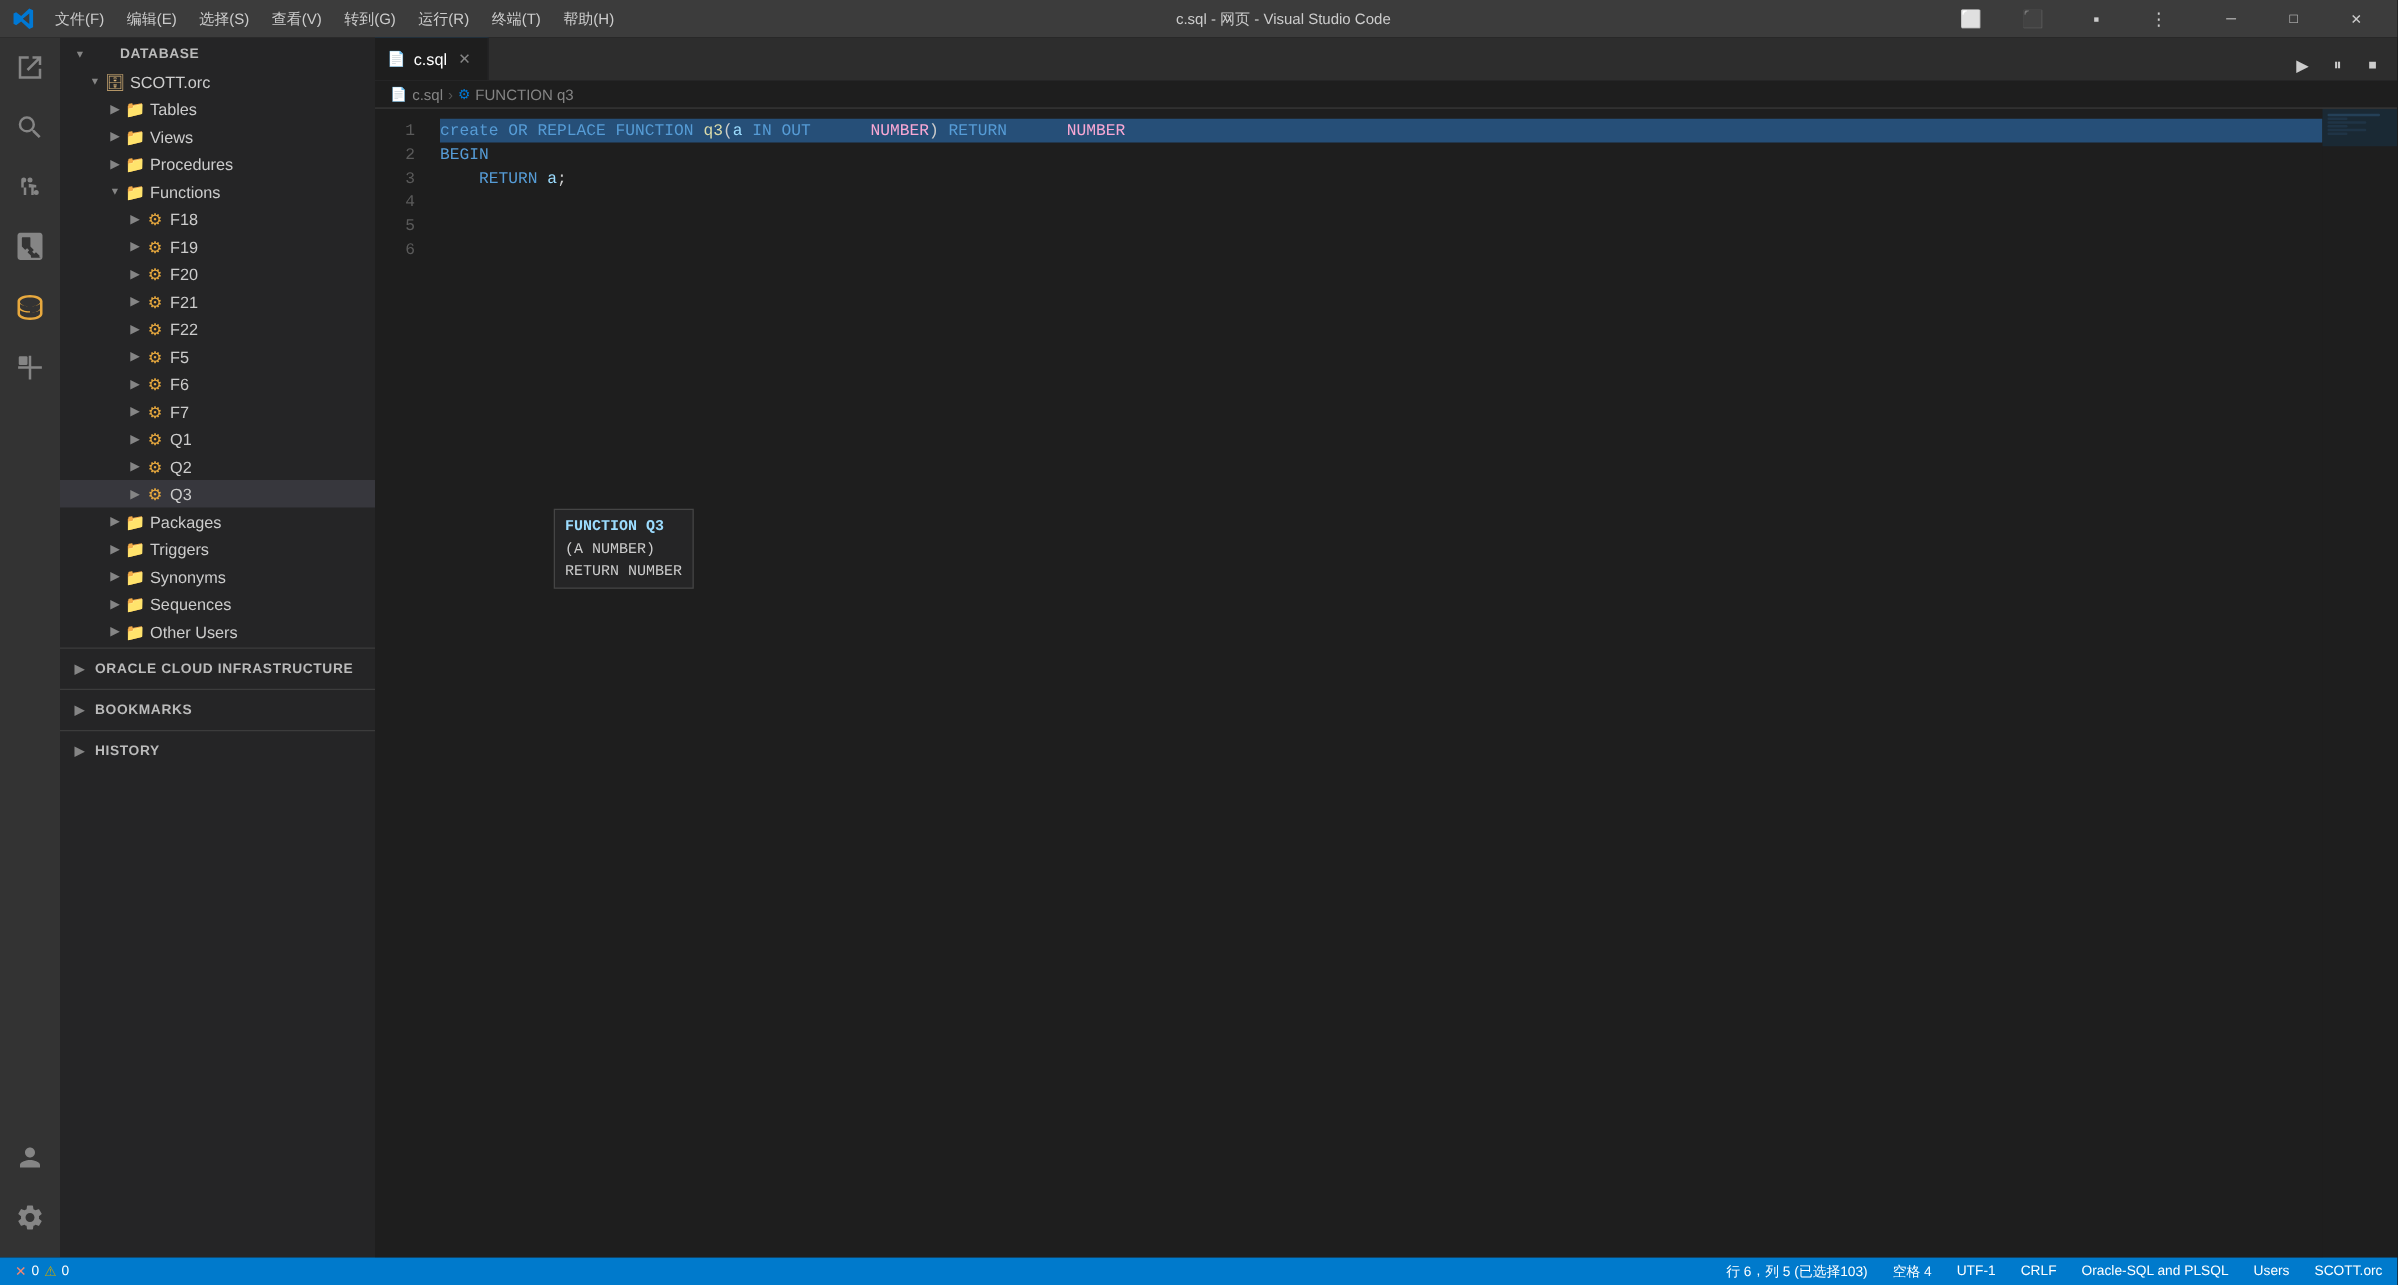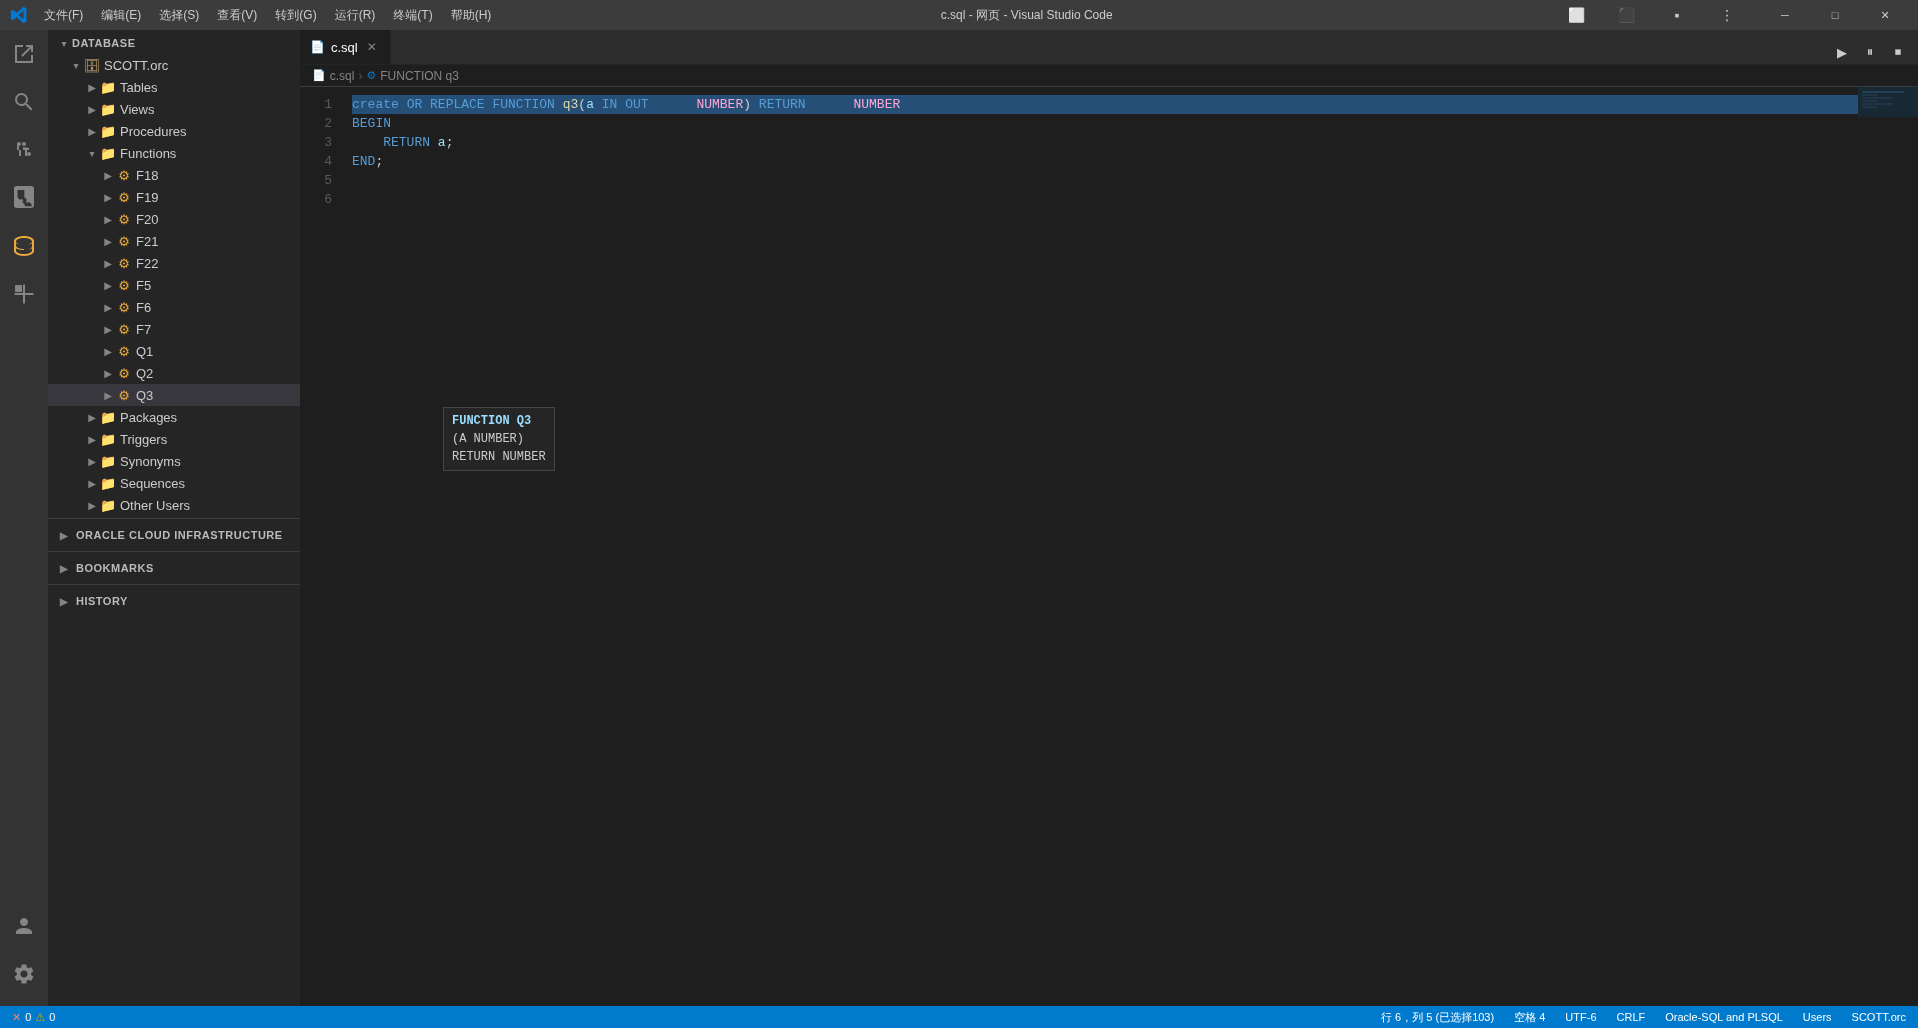--- a/index.html
+++ b/index.html
@@ -493,21 +493,21 @@
     </div>
   </div>
 
   <div id="sidebar">
 
     <div id="sidebar-content">
 
       <div class="tree-section">
         <div class="tree-item indent-0">
           <span class="chevron">▾</span>
-          <span class="item-label" style="font-size:11px;font-weight:700;text-transform:uppercase;letter-spacing:0.5px;color:#bbbbbb;">DATABASE</span>
+          <span class="item-label" style="font-size:11px;font-weight:700;text-transform:uppercase;letter-spacing:0.5px;color:#bbbbbb;margin-left:24px;">DATABASE</span>
         </div>
 
         <div class="tree-item indent-1">
           <span class="chevron">▾</span>
           <span class="item-icon folder-icon">🗄</span>
           <span class="item-label">SCOTT.orc</span>
         </div>
 
         <div class="tree-item indent-2">
           <span class="chevron">▶</span>
@@ -694,21 +694,20 @@
       <div id="code-content">
 
         <span class="code-line" style="background:#264f78;display:block;padding-right:20px;"><span class="kw">create</span> <span class="kw">OR</span> <span class="kw">REPLACE</span> <span class="kw">FUNCTION</span> <span class="fn-name">q3</span><span class="punct">(</span><span class="param">a</span> <span class="kw">IN</span> <span class="kw">OUT</span> <span class="type">NUMBER</span><span class="punct">)</span> <span class="kw">RETURN</span> <span class="type">NUMBER</span></span>
 
 
         <span class="code-line"><span class="kw">BEGIN</span></span>
 
 
         <span class="code-line">    <span class="kw">RETURN</span> <span class="param">a</span><span class="punct">;</span></span>
 
-        <span class="code-line"><span class="kw">END</span><span class="punct">;</span></span>
       </div>
 
       <div id="tooltip">
         <div class="tooltip-title">FUNCTION Q3</div>
         <div>(A NUMBER)</div>
         <div>RETURN NUMBER</div>
       </div>
 
       <div id="minimap">
         <div id="minimap-highlight"></div>
@@ -737,21 +736,21 @@
   <div class="status-right">
     <div class="status-item">
       <span>行 6</span>
       <span>,</span>
       <span>列 5 (已选择103)</span>
     </div>
     <div class="status-item">
       <span>空格 4</span>
     </div>
     <div class="status-item">
-      <span>UTF-6</span>
+      <span>UTF-1</span>
     </div>
     <div class="status-item">
       <span>CRLF</span>
     </div>
     <div class="status-item">
       <span>Oracle-SQL and PLSQL</span>
     </div>
     <div class="status-item">
       <span>Users</span>
     </div>

